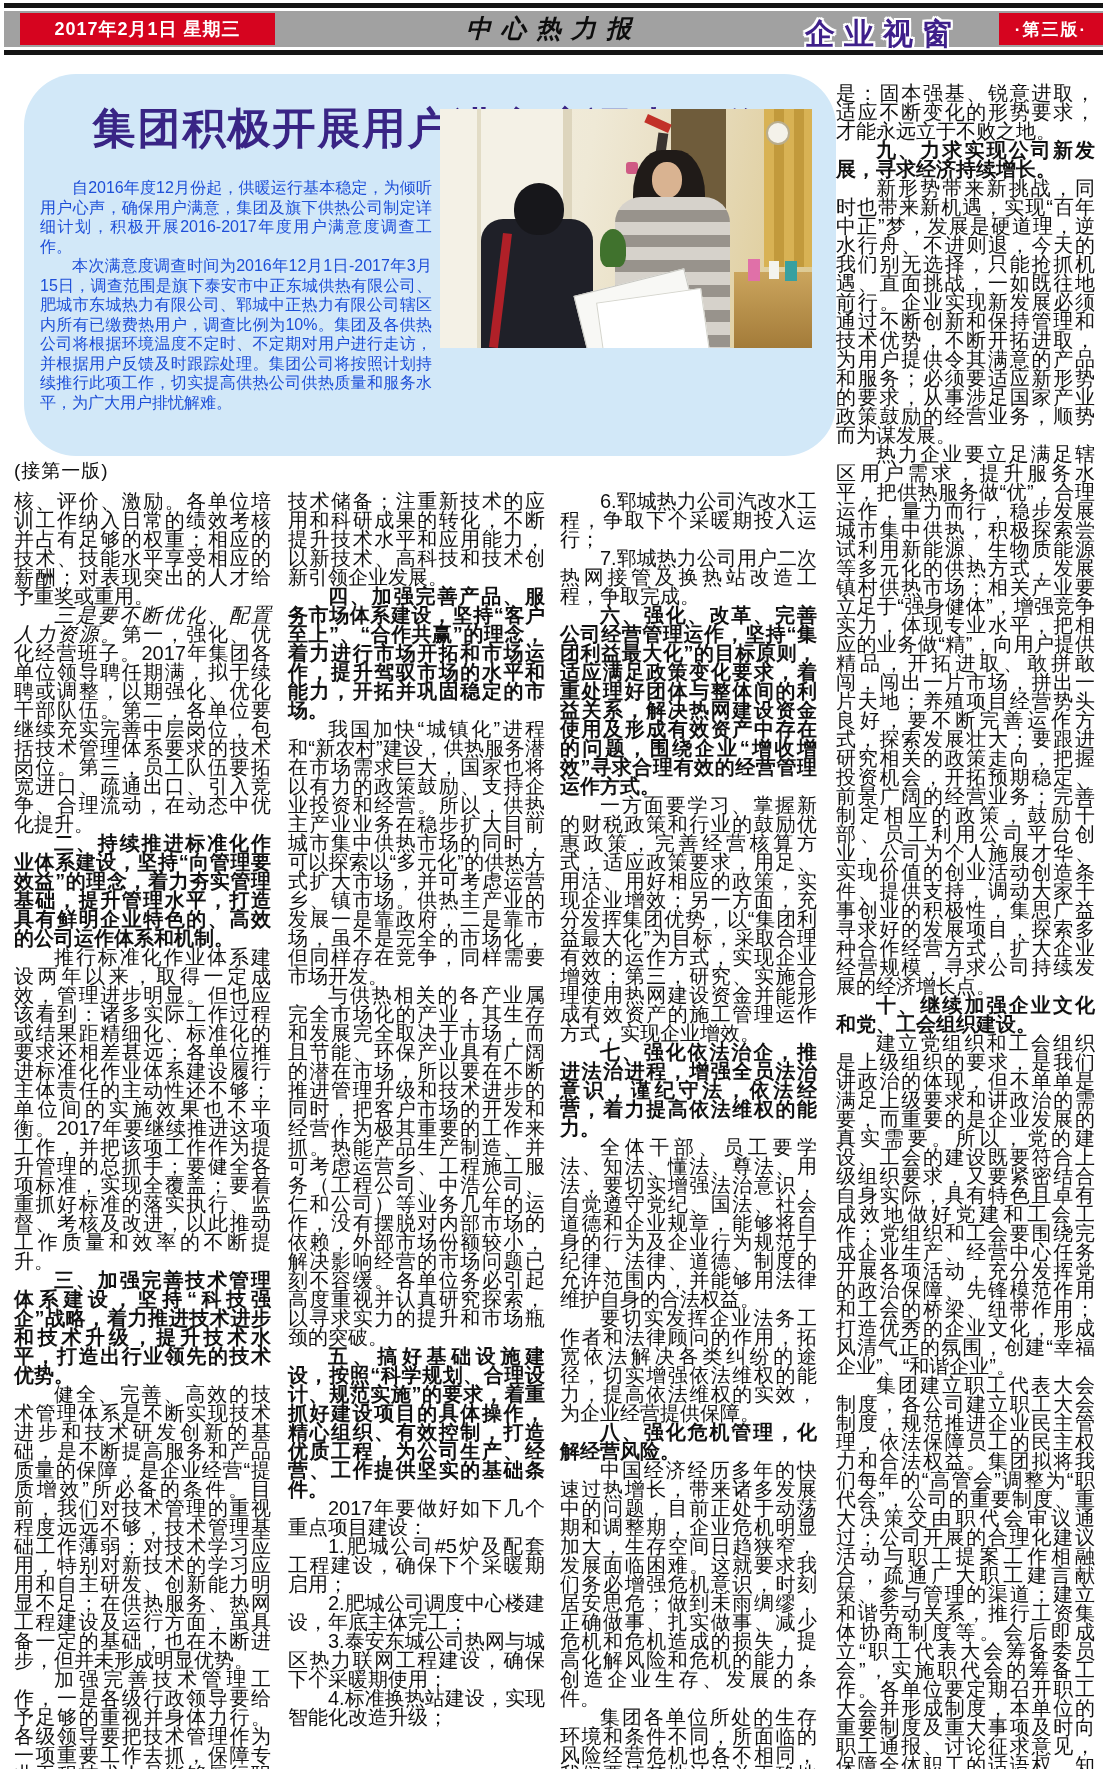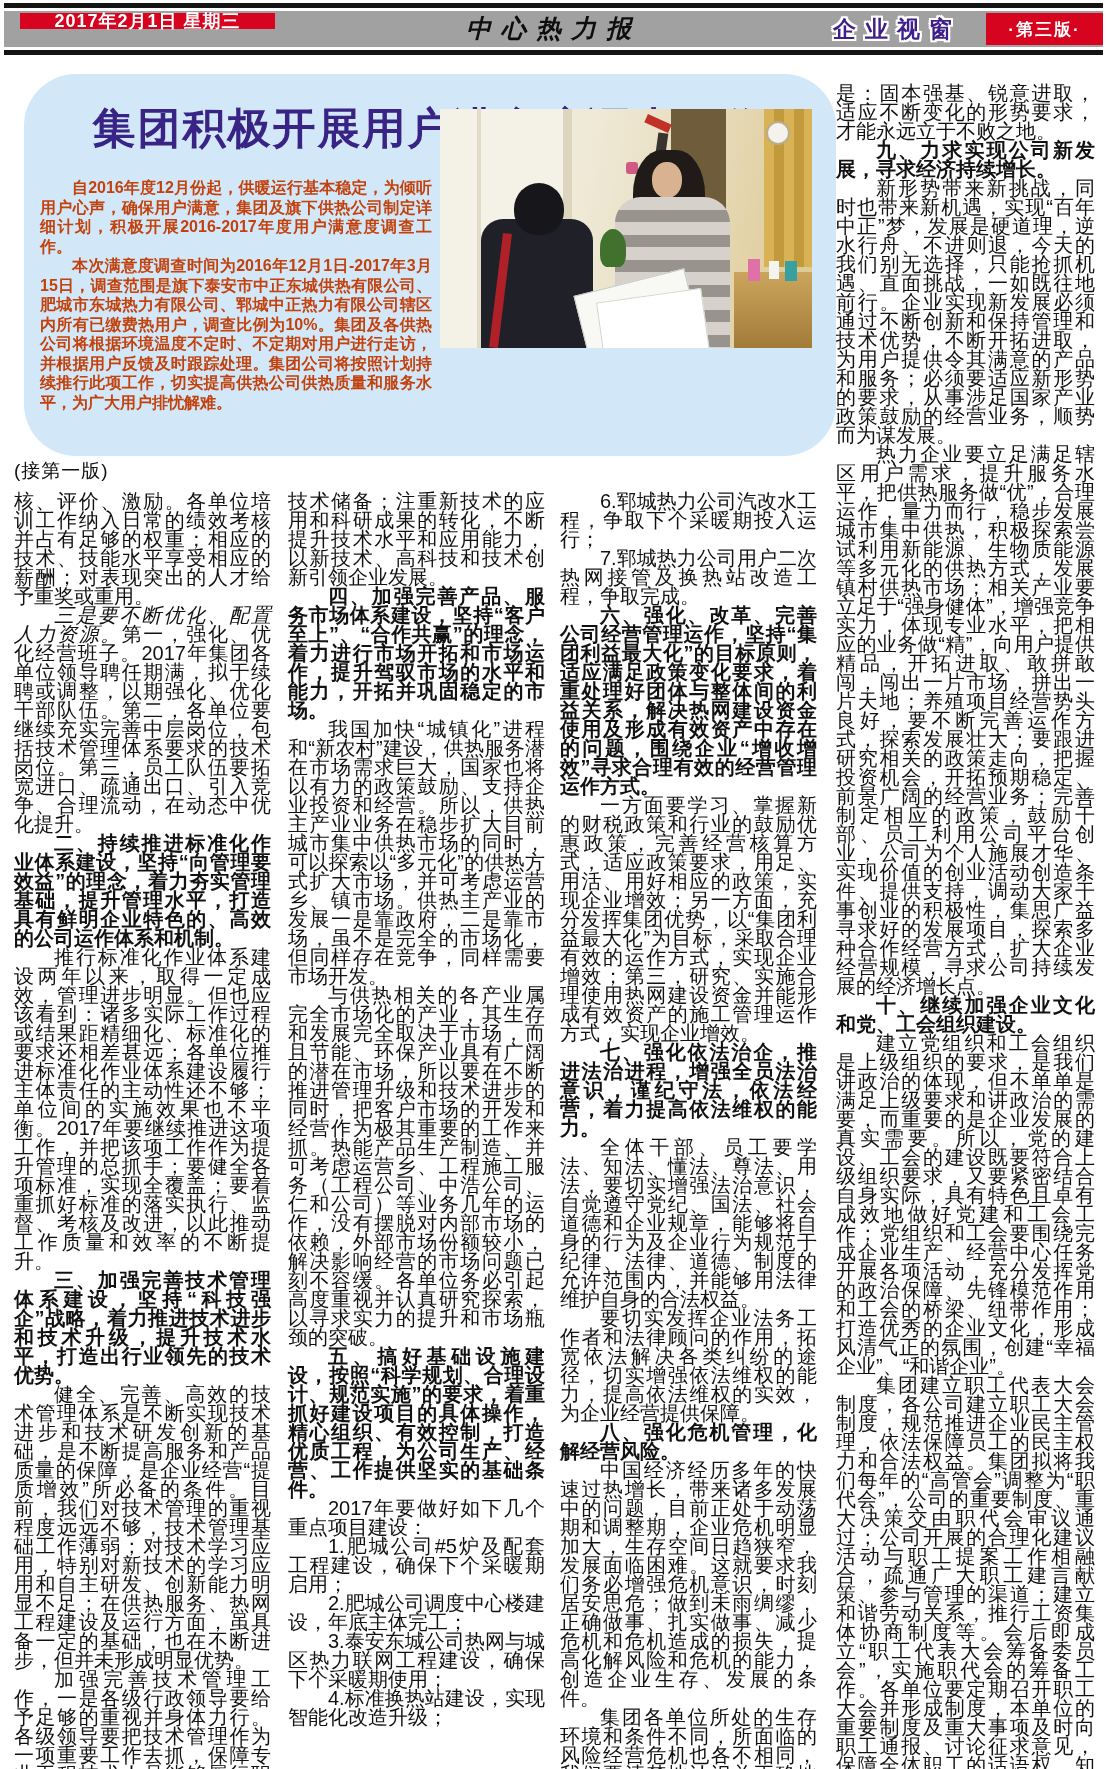--- a/index.html
+++ b/index.html
@@ -6,53 +6,53 @@
   body{
     width:1107px;height:1769px;position:relative;overflow:hidden;
     background:#ffffff;font-family:"Liberation Sans",sans-serif;
   }
   
   .rule{position:absolute;left:4px;right:4px;background:#141414;}
   .rule.top{top:3px;height:5px;}
   .rule.bottom{top:50px;height:5px;}
   .band{position:absolute;left:4px;right:4px;top:11px;height:36px;background:#a1a1a1;}
   .date-box{
-    position:absolute;left:16px;top:2px;height:16px;min-width:255px;
+    position:absolute;left:16px;top:2px;height:32px;min-width:255px;
     background:#d6041f;color:#fff;display:flex;align-items:center;justify-content:center;
     font-size:18px;font-weight:bold;letter-spacing:1px;padding:0 4px;box-sizing:border-box;
   }
   .masthead{
     position:absolute;left:0;right:0;top:1px;text-align:center;
     font-family:"DejaVu Serif",serif;font-style:italic;font-weight:900;
     font-size:25px;color:#0d0d0d;letter-spacing:10px;
   }
   .section-title{
     position:absolute;right:142px;top:3px;
-    font-size:23px;font-weight:900;color:#3e1f8a;letter-spacing:9px;white-space:nowrap;
+    font-size:30px;font-weight:900;color:#3e1f8a;letter-spacing:9px;white-space:nowrap;
     text-shadow:-2px -2px 0 #fff,2px -2px 0 #fff,-2px 2px 0 #fff,2px 2px 0 #fff,0 2px 0 #fff,0 -2px 0 #fff,2px 0 0 #fff,-2px 0 0 #fff;
   }
   .edition-box{
-    position:absolute;right:0;top:2px;height:32px;width:117px;
+    position:absolute;right:0;top:2px;height:32px;width:104px;
     background:#d6041f;color:#fff;font-size:17px;font-weight:bold;
     display:flex;align-items:center;justify-content:center;letter-spacing:2px;
   }
   
   .feature-box{
     position:absolute;left:24px;top:74px;width:812px;height:382px;
     background:#d2e8f8;border-radius:52px;
   }
   .feature-title{
     position:absolute;left:0;right:0;top:26px;text-align:center;
     font-family:"DejaVu Serif",serif;font-weight:900;font-size:43px;color:#392485;
     letter-spacing:2px;white-space:nowrap;
   }
   .feature-text{position:absolute;left:16px;top:104px;width:392px;}
   .feature-text p{
     margin:0;text-align:justify;text-indent:2em;
-    font-size:16px;line-height:19.5px;color:#c2410c;font-weight:bold;
+    font-size:16px;line-height:19.5px;color:#1d4ed8;
   }
   
   .photo{
     position:absolute;left:416px;top:35px;width:372px;height:239px;overflow:hidden;
     background:linear-gradient(100deg,#f3efe2 0%,#efe9d6 38%,#e8ddc0 62%,#dcc88f 100%);
   }
   .ph{position:absolute;}
   .ph-door{left:0;top:0;width:33%;height:100%;background:#f4f1e6;border-right:9px solid #ddd5bd;}
   .ph-door-line{left:10%;top:0;width:4px;height:100%;background:#e2dcc6;}
   .ph-doorway{left:62%;top:0;width:15%;height:42%;background:#6f5c3b;}

